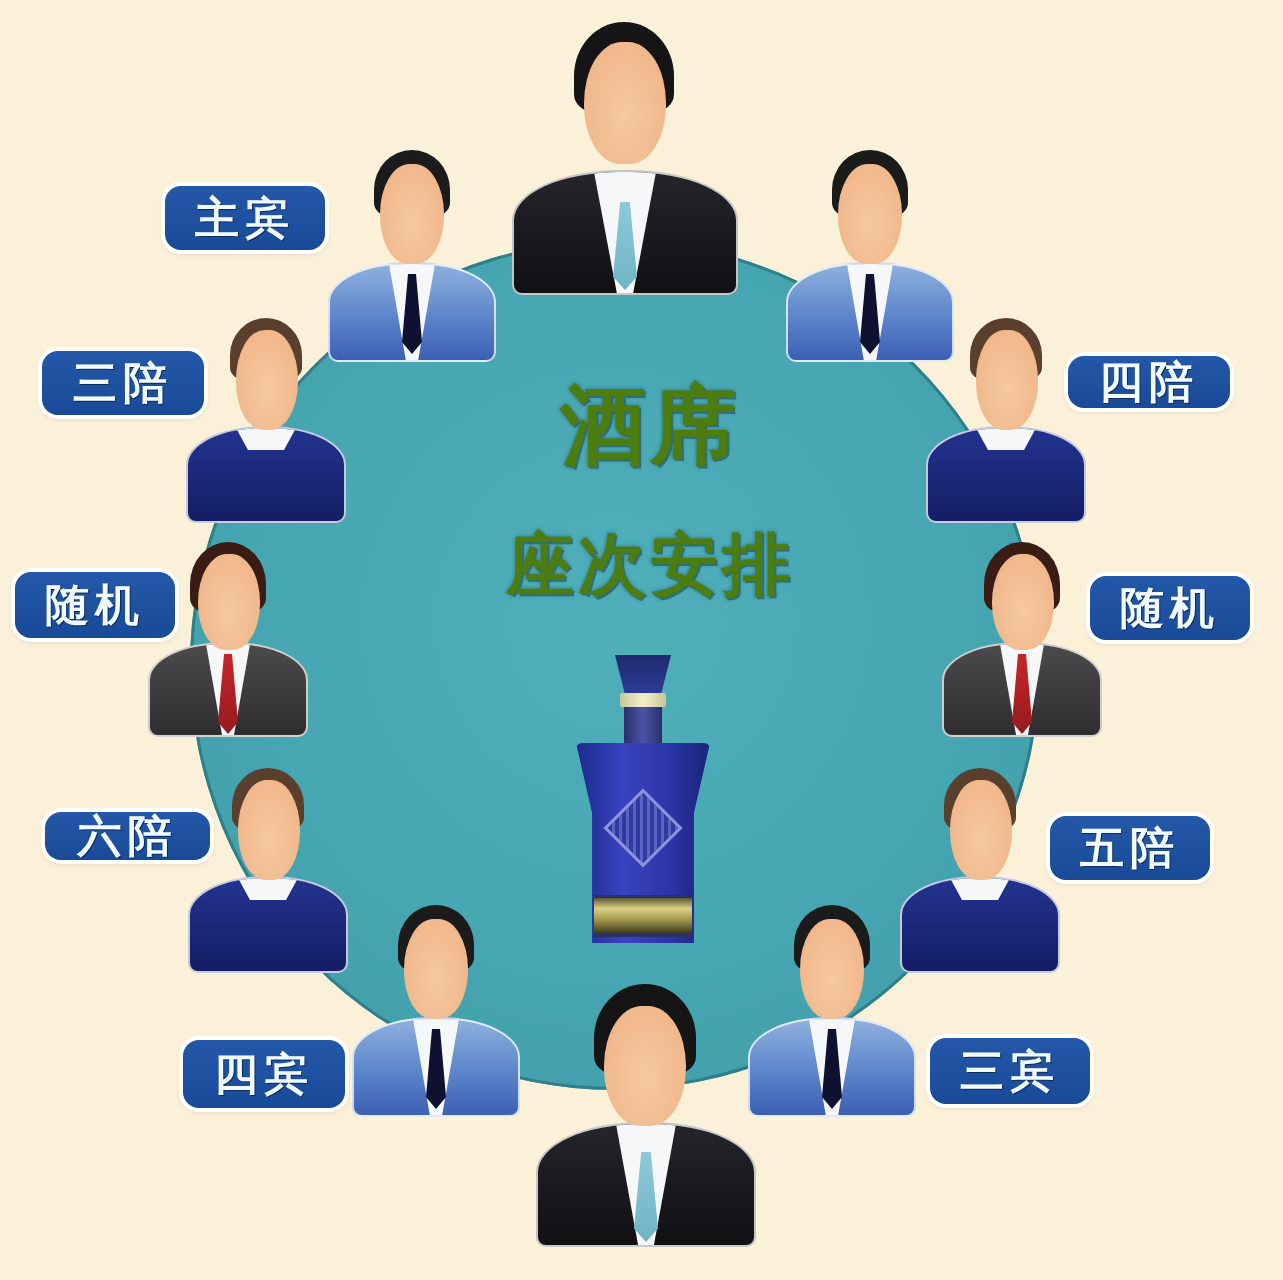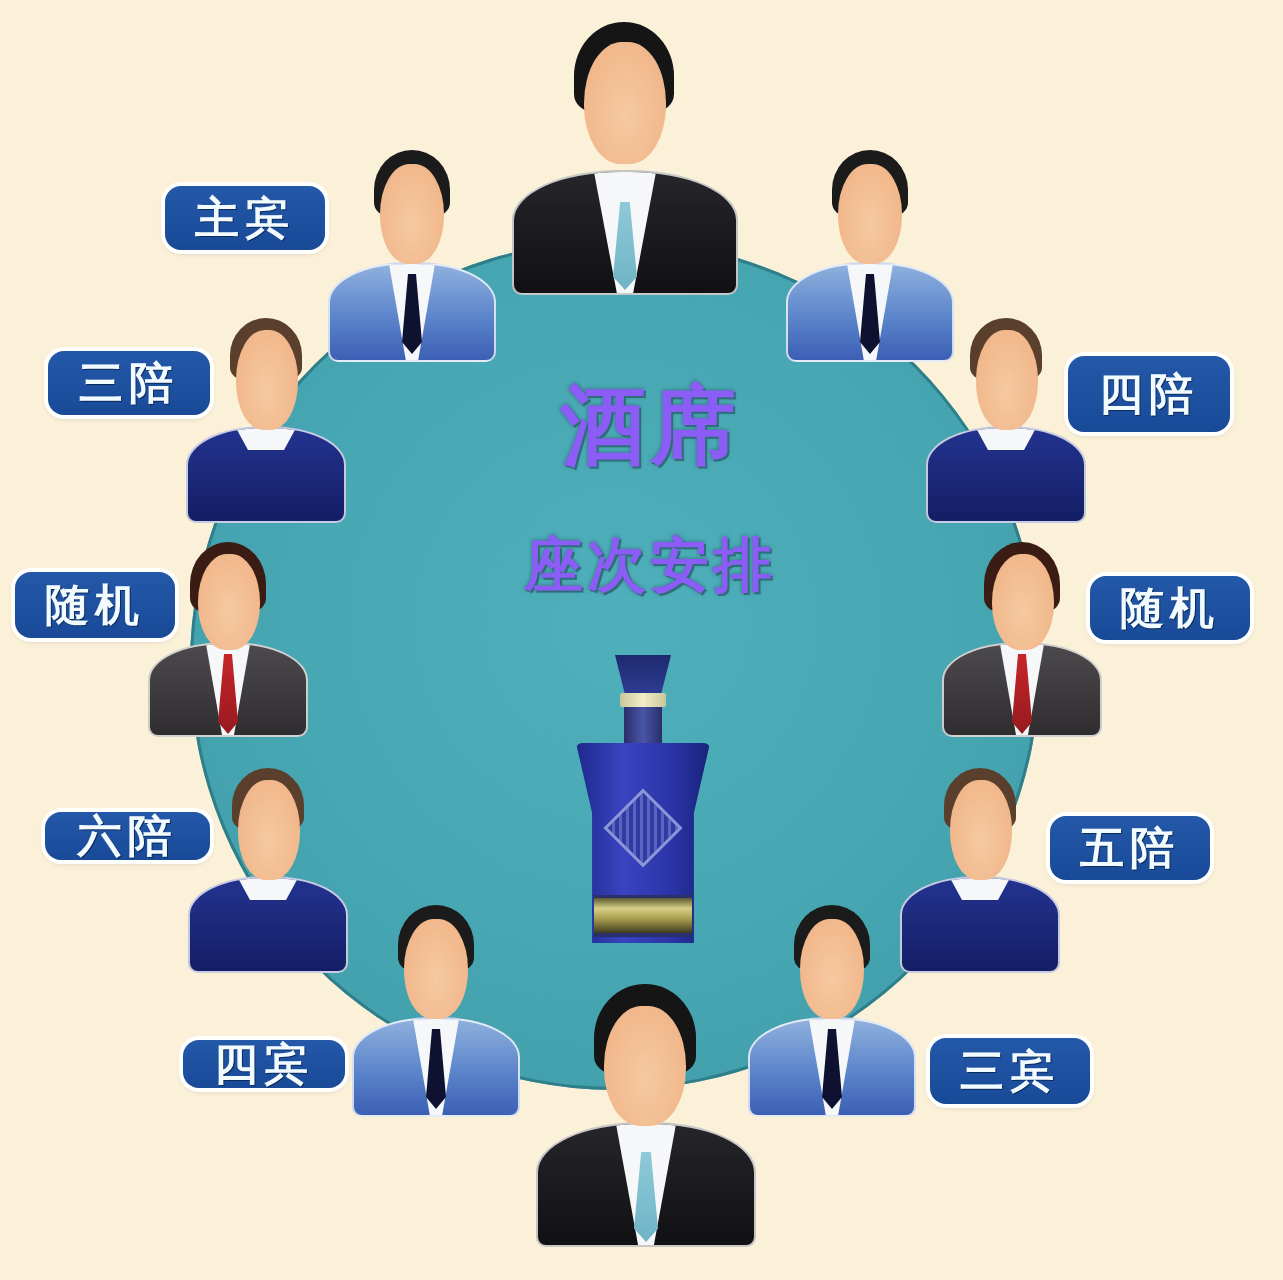--- a/index.html
+++ b/index.html
@@ -17,27 +17,27 @@
     width: 850px; height: 850px;
     border-radius: 50%;
     background: radial-gradient(circle at 50% 45%, #4fb0bb 0%, #46a6b2 55%, #3d9aa6 100%);
     box-shadow: 0 0 0 3px #2f7f8a inset;
   }
 
   .title {
     position: absolute;
     left: 440px; width: 420px;
     text-align: center;
-    color: #8b5cf6;
+    color: #4d7c0f;
     font-weight: bold;
     text-shadow: 2px 2px 0 #2f6e78, 0 0 4px #2f6e78;
     letter-spacing: 4px;
   }
   .title-line1 { top: 375px; font-size: 86px; line-height: 100px; }
-  .title-line2 { top: 515px; font-size: 59px; line-height: 100px; }
+  .title-line2 { top: 515px; font-size: 68px; line-height: 100px; }
 
   
   .bottle { position: absolute; left: 568px; top: 655px; width: 150px; height: 295px; }
   .bottle .cap {
     position: absolute; left: 47px; top: 0; width: 56px; height: 40px;
     background: linear-gradient(#1e2a6e, #2e3c96);
     clip-path: polygon(0 0, 100% 0, 82% 100%, 18% 100%);
   }
   .bottle .collar {
     position: absolute; left: 52px; top: 38px; width: 46px; height: 14px;
@@ -178,30 +178,30 @@
     </div>
   </div>
 
   <div class="person sweater" style="left:186px; top:318px; width:160px; height:205px;">
     <div class="hair" style="left:44px; top:0px; width:72px; height:62px;"></div>
     <div class="head" style="left:50px; top:12px; width:62px; height:100px;"></div>
     <div class="body" style="left:0; top:108px; width:160px; height:97px;">
       <div class="shirt" style="width:60px; height:22px;"></div>
     </div>
   </div>
-  <div class="label" style="left:48px; top:351px; width:162px; height:64px;">三陪</div>
+  <div class="label" style="left:42px; top:351px; width:162px; height:64px;">三陪</div>
 
   <div class="person sweater" style="left:926px; top:318px; width:160px; height:205px;">
     <div class="hair" style="left:44px; top:0px; width:72px; height:62px;"></div>
     <div class="head" style="left:50px; top:12px; width:62px; height:100px;"></div>
     <div class="body" style="left:0; top:108px; width:160px; height:97px;">
       <div class="shirt" style="width:60px; height:22px;"></div>
     </div>
   </div>
-  <div class="label" style="left:1068px; top:356px; width:162px; height:76px;">四陪</div>
+  <div class="label" style="left:1068px; top:356px; width:162px; height:52px;">四陪</div>
 
   <div class="person suit-gray" style="left:148px; top:542px; width:160px; height:195px;">
     <div class="hair" style="left:42px; top:0px; width:76px; height:70px;"></div>
     <div class="head" style="left:50px; top:12px; width:62px; height:96px;"></div>
     <div class="body" style="left:0; top:100px; width:160px; height:95px;">
       <div class="shirt" style="width:44px; height:95px;"></div>
       <div class="tie" style="top:10px; width:20px; height:80px;"></div>
     </div>
   </div>
   <div class="label" style="left:15px; top:572px; width:160px; height:66px;">随机</div>
@@ -235,21 +235,21 @@
   <div class="label" style="left:1050px; top:816px; width:160px; height:64px;">五陪</div>
 
   <div class="person suit-blue" style="left:352px; top:905px; width:168px; height:212px;">
     <div class="hair" style="left:46px; top:0px; width:76px; height:66px;"></div>
     <div class="head" style="left:52px; top:14px; width:64px; height:100px;"></div>
     <div class="body" style="left:0; top:112px; width:168px; height:100px;">
       <div class="shirt" style="width:46px; height:100px;"></div>
       <div class="tie" style="top:10px; width:20px; height:80px;"></div>
     </div>
   </div>
-  <div class="label" style="left:183px; top:1040px; width:162px; height:48px;">四宾</div>
+  <div class="label" style="left:183px; top:1040px; width:162px; height:68px;">四宾</div>
 
   <div class="person suit-blue" style="left:748px; top:905px; width:168px; height:212px;">
     <div class="hair" style="left:46px; top:0px; width:76px; height:66px;"></div>
     <div class="head" style="left:52px; top:14px; width:64px; height:100px;"></div>
     <div class="body" style="left:0; top:112px; width:168px; height:100px;">
       <div class="shirt" style="width:46px; height:100px;"></div>
       <div class="tie" style="top:10px; width:20px; height:80px;"></div>
     </div>
   </div>
   <div class="label" style="left:930px; top:1038px; width:160px; height:66px;">三宾</div>

